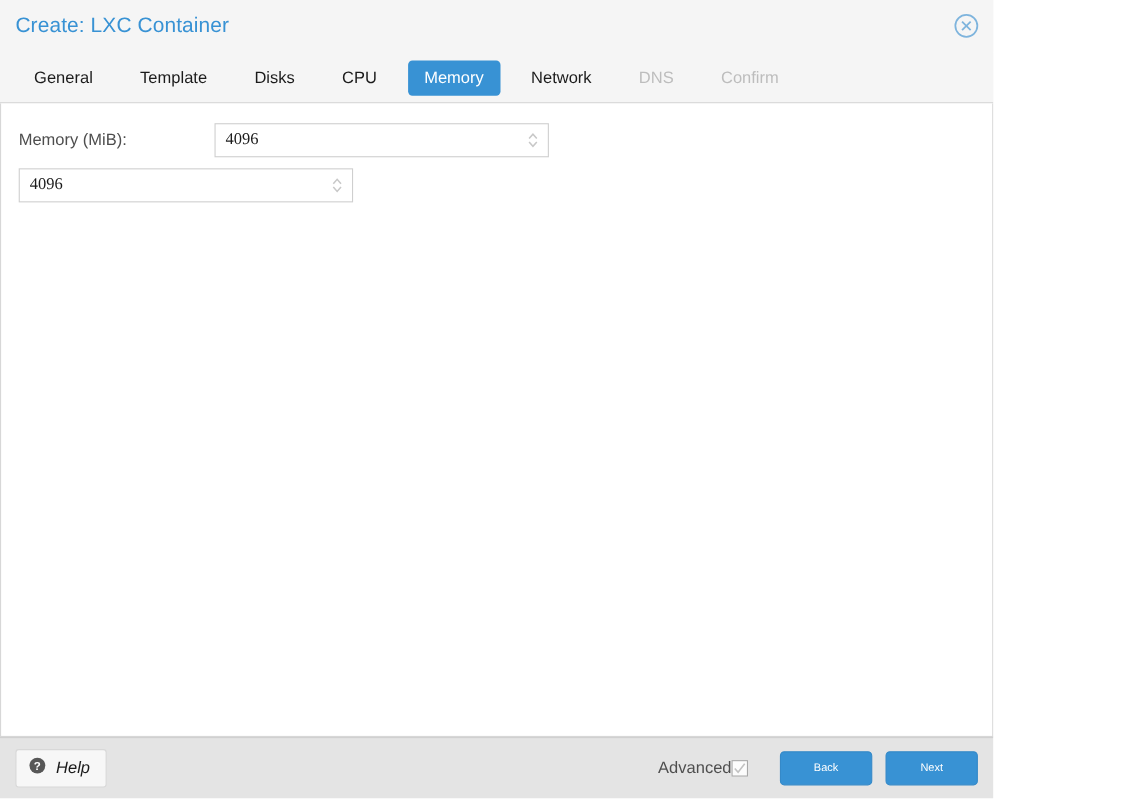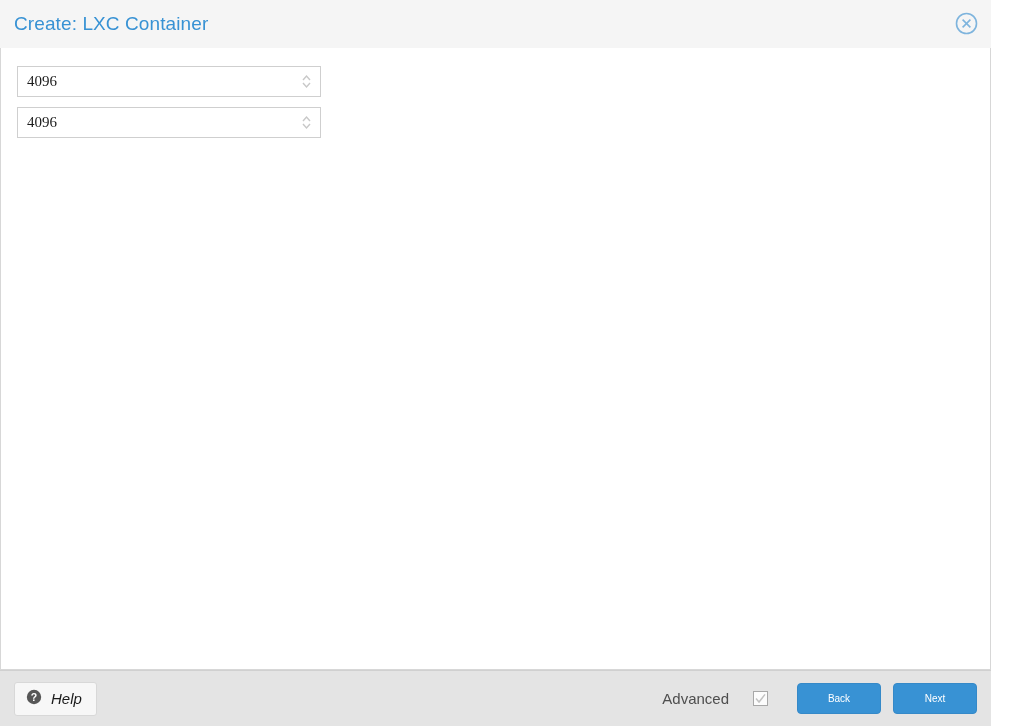--- a/index.html
+++ b/index.html
@@ -9,21 +9,21 @@
   body {
     width: 1024px;
     height: 726px;
     background: #ffffff;
     font-family: "Liberation Sans", sans-serif;
     -webkit-font-smoothing: antialiased;
   }
 
   .dialog {
     position: relative;
-    width: 991px;
+    width: 903px;
     height: 726px;
     box-sizing: border-box;
     background: #f5f5f5;
     display: flex;
     flex-direction: column;
     overflow: hidden;
   }
 
   
   .header {
@@ -166,21 +166,21 @@
   .help-label {
     font-size: 15px;
     color: #1b1b1b;
     font-style: italic;
   }
   .footer-spacer { flex: 1 1 auto; }
 
   .advanced-wrap {
     display: flex;
     align-items: center;
-    gap: 24px;
+    gap: 0;
     margin-right: 17px;
     cursor: pointer;
   }
   .advanced-label {
     font-size: 15px;
     color: #4e4e4e;
   }
   .checkbox {
     width: 15px;
     height: 15px;
@@ -218,47 +218,58 @@
     <div class="title">Create: LXC Container</div>
     <div class="close-btn">
       <svg width="25" height="25" viewBox="0 0 25 25" aria-hidden="true">
         <circle cx="12.5" cy="12.5" r="10" fill="none" stroke="#7eb4dd" stroke-width="1.6"></circle>
         <line x1="8.6" y1="8.6" x2="16.4" y2="16.4" stroke="#7eb4dd" stroke-width="1.6"></line>
         <line x1="16.4" y1="8.6" x2="8.6" y2="16.4" stroke="#7eb4dd" stroke-width="1.6"></line>
       </svg>
     </div>
   </div>
 
+  <div class="tabbar">
+    <div class="tab">General</div>
+    <div class="tab">Template</div>
+    <div class="tab">Disks</div>
+    <div class="tab">CPU</div>
+    <div class="tab active">Memory</div>
+    <div class="tab">Network</div>
+    <div class="tab disabled">DNS</div>
+    <div class="tab disabled">Confirm</div>
+  </div>
 
   <div class="body">
+
+    <div class="field-row">
+      <div class="field-label">Memory (MiB):</div>
+      <div class="spinner">
+        <input class="spinner-input" type="text" value="4096" style="">
+        <span class="spinner-arrows">
+          <svg width="11" height="15" viewBox="0 0 11 15" aria-hidden="true">
+            <polyline points="2,6 5.5,2 9,6" fill="none" stroke="#c8c8c8" stroke-width="1.4"></polyline>
+            <polyline points="2,9 5.5,13 9,9" fill="none" stroke="#c8c8c8" stroke-width="1.4"></polyline>
+          </svg>
+        </span>
+      </div>
+    </div>
 
     <div class="field-row">
       <div class="spinner">
         <input class="spinner-input" type="text" value="4096" style="">
         <span class="spinner-arrows">
           <svg width="11" height="15" viewBox="0 0 11 15" aria-hidden="true">
             <polyline points="2,6 5.5,2 9,6" fill="none" stroke="#c8c8c8" stroke-width="1.4"></polyline>
             <polyline points="2,9 5.5,13 9,9" fill="none" stroke="#c8c8c8" stroke-width="1.4"></polyline>
           </svg>
         </span>
       </div>
     </div>
 
-    <div class="field-row">
-      <div class="spinner">
-        <input class="spinner-input" type="text" value="4096" style="">
-        <span class="spinner-arrows">
-          <svg width="11" height="15" viewBox="0 0 11 15" aria-hidden="true">
-            <polyline points="2,6 5.5,2 9,6" fill="none" stroke="#c8c8c8" stroke-width="1.4"></polyline>
-            <polyline points="2,9 5.5,13 9,9" fill="none" stroke="#c8c8c8" stroke-width="1.4"></polyline>
-          </svg>
-        </span>
-      </div>
-    </div>
-
   </div>
 
   <div class="footer">
 
     <div class="help-btn">
       <span>
         <svg width="16" height="16" viewBox="0 0 16 16" aria-hidden="true">
           <circle cx="8" cy="8" r="7.2" fill="#575757"></circle>
           <text x="8" y="11.6" text-anchor="middle" font-family="Liberation Sans, sans-serif" font-size="10.5" font-weight="bold" fill="#ffffff">?</text>
         </svg>

